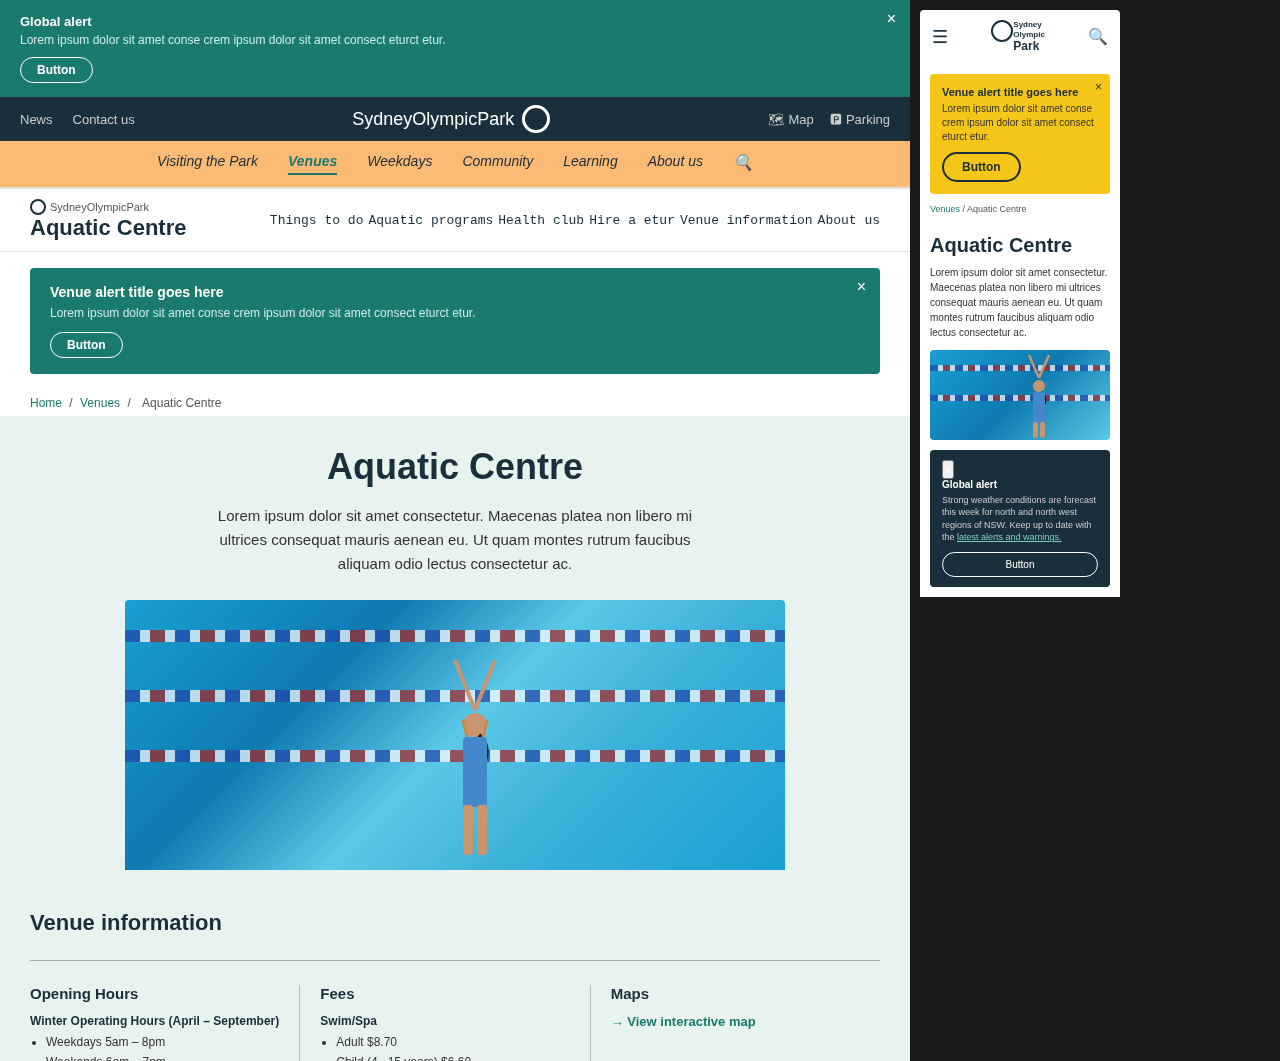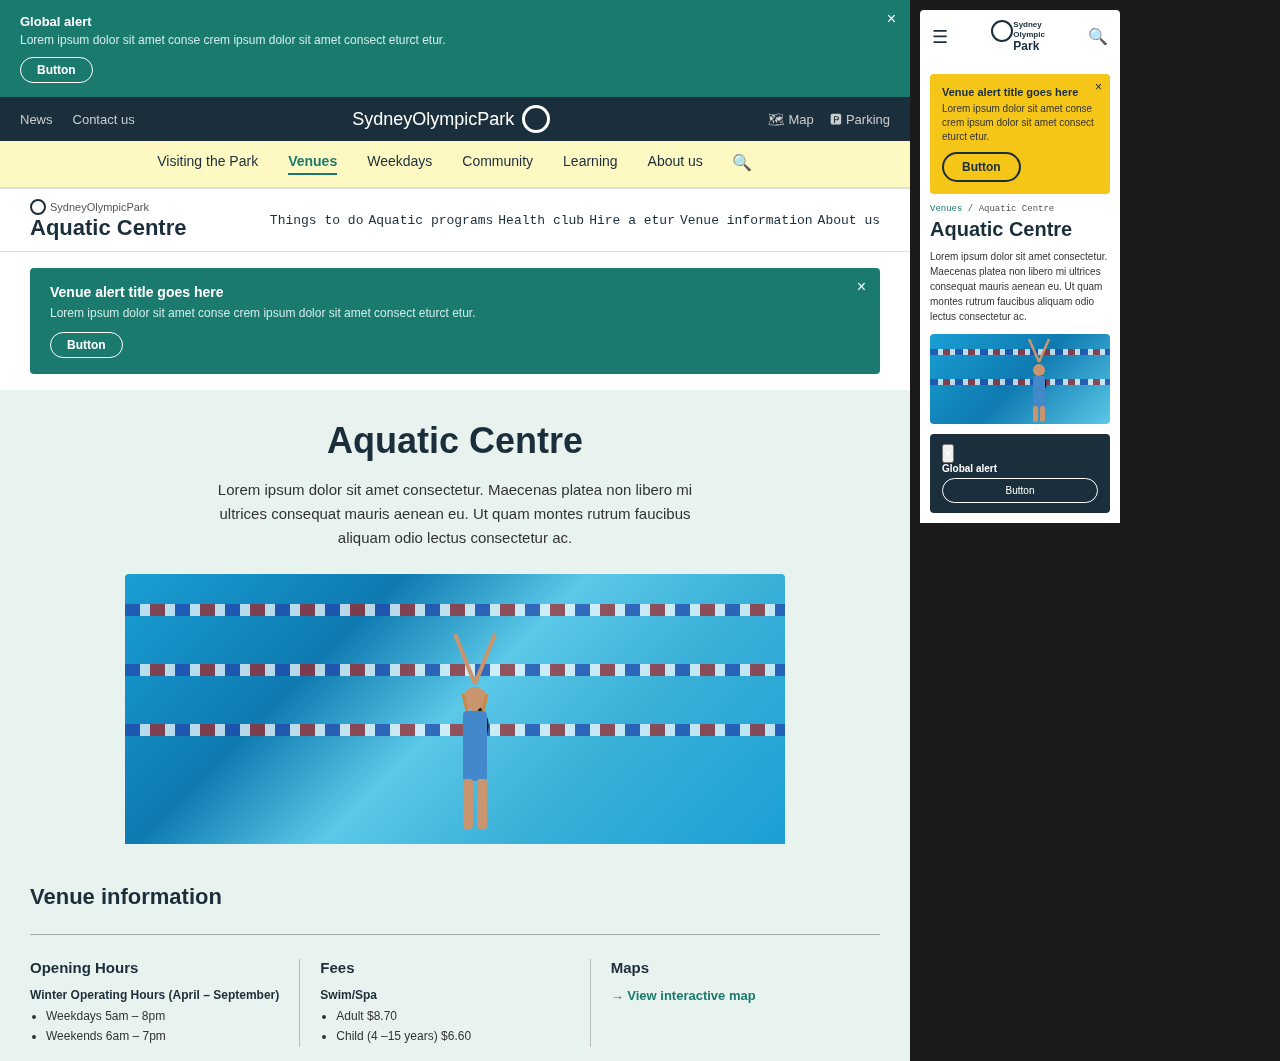--- a/index.html
+++ b/index.html
@@ -69,26 +69,27 @@
     .top-nav-logo { display: flex; align-items: center; gap: 8px; color: #fff; font-size: 18px; font-weight: 400; }
     .logo-circle {
       width: 28px; height: 28px; border: 3px solid #fff;
       border-radius: 50%; display: inline-block;
     }
     .top-nav-right { display: flex; gap: 16px; align-items: center; }
     .top-nav-right a { color: #ccc; text-decoration: none; font-size: 13px; display: flex; align-items: center; gap: 4px; }
 
     
     .main-nav {
-      background: #fef9c3;
+      background: #fdba74;
       border-bottom: 2px solid #e0e0e0;
       display: flex;
       justify-content: center;
       gap: 30px;
       padding: 12px 0;
+      font-style: italic;
     }
     .main-nav a { color: #1a2e3b; text-decoration: none; font-size: 14px; padding-bottom: 4px; }
     .main-nav a.active { border-bottom: 2px solid #1a7a6e; color: #1a7a6e; font-weight: bold; }
     .main-nav .search-icon-nav { cursor: pointer; font-size: 16px; }
 
     
     .sub-header {
       background: #fff;
       border-bottom: 1px solid #e0e0e0;
       display: flex;
@@ -261,21 +262,21 @@
       position: relative;
     }
     .rp-venue-alert .rp-va-title { font-size: 11px; font-weight: bold; color: #1a2e3b; margin-bottom: 4px; }
     .rp-venue-alert .rp-va-text { font-size: 10px; color: #333; margin-bottom: 8px; line-height: 1.4; }
     .rp-venue-alert .close-btn {
       position: absolute; top: 6px; right: 8px;
       background: none; border: none; font-size: 12px; cursor: pointer; color: #1a2e3b;
     }
 
     
-    .rp-breadcrumb { font-size: 9px; color: #555; margin-bottom: 4px; font-family: Liberation Mono, monospace; }
+    .rp-breadcrumb { font-size: 9px; color: #555; margin-bottom: 20px; }
     .rp-breadcrumb a { color: #1a7a6e; text-decoration: none; }
 
     
     .rp-title { font-size: 20px; font-weight: bold; color: #1a2e3b; margin-bottom: 8px; }
 
     
     .rp-desc { font-size: 10px; color: #333; line-height: 1.5; margin-bottom: 10px; }
 
     
     .rp-pool-image {
@@ -388,20 +389,27 @@
     </div>
   </div>
 
   <div class="venue-alert">
     <button class="close-btn">×</button>
     <div class="va-title">Venue alert title goes here</div>
     <div class="va-text">Lorem ipsum dolor sit amet conse crem ipsum dolor sit amet consect eturct etur.</div>
     <button class="alert-btn">Button</button>
   </div>
 
+  <div class="breadcrumb">
+    <a href="#">Home</a>
+    <span> / </span>
+    <a href="#">Venues</a>
+    <span> / </span>
+    <span>Aquatic Centre</span>
+  </div>
 
   <div class="hero-section">
     <h1>Aquatic Centre</h1>
     <p>Lorem ipsum dolor sit amet consectetur. Maecenas platea non libero mi ultrices consequat mauris aenean eu. Ut quam montes rutrum faucibus aliquam odio lectus consectetur ac.</p>
 
     <div class="pool-image">
       <div class="lane-line"></div>
       <div class="lane-line"></div>
       <div class="lane-line"></div>
 
@@ -504,17 +512,20 @@
         <path d="M 22 42 Q 28 46 26 54" stroke="#1a1a1a" stroke-width="2" fill="none"></path>
         <rect x="14" y="42" width="12" height="32" rx="2" fill="#4488cc"></rect>
         <rect x="14" y="72" width="5" height="16" rx="2" fill="#c8956e"></rect>
         <rect x="21" y="72" width="5" height="16" rx="2" fill="#c8956e"></rect>
       </svg>
     </div>
 
     <div class="rp-global-alert">
       <button class="close-btn" style="color:#fff;">×</button>
       <div class="rp-ga-title">Global alert</div>
+      <div class="rp-ga-text">
+        <span>Strong weather conditions are forecast this week for north and north west regions of NSW. Keep up to date with the </span><a href="#">latest alerts and warnings.</a>
+      </div>
       <button class="rp-ga-btn">Button</button>
     </div>
 
   </div>
 </div>
 
 </body></html>

